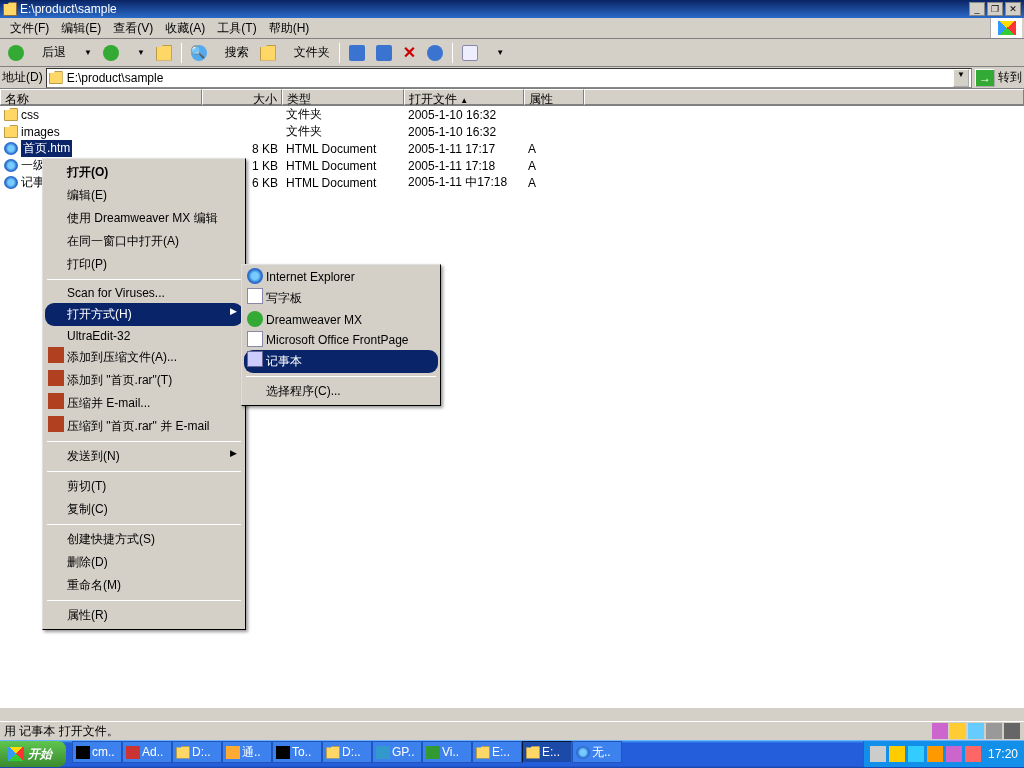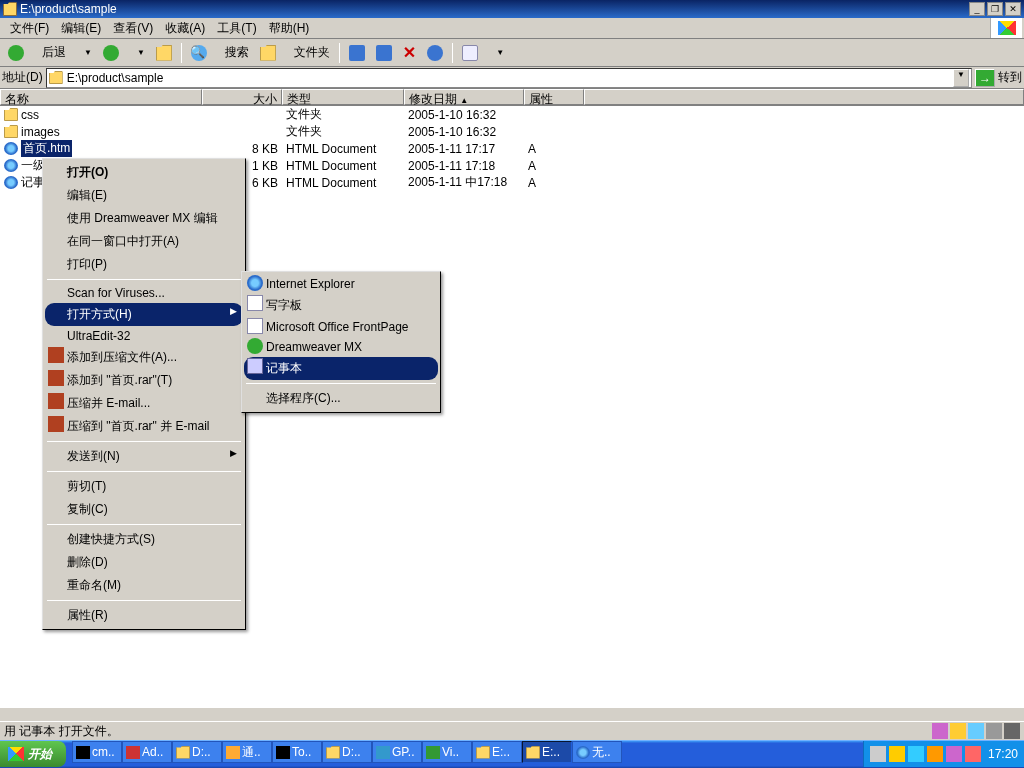--- a/index.html
+++ b/index.html
@@ -126,21 +126,21 @@
     <div class="dropbtn">▼</div>
   </div>
   <div class="gobtn">→</div>
   <span>转到</span>
 </div>
 
 <div class="listhdr">
   <div class="lh" style="width:202px">名称</div>
   <div class="lh" style="width:80px;text-align:right">大小</div>
   <div class="lh" style="width:122px">类型</div>
-  <div class="lh" style="width:120px"><span>修改日期</span> <span style="font-size:8px">▲</span></div>
+  <div class="lh" style="width:120px"><span>打开文件</span> <span style="font-size:8px">▲</span></div>
   <div class="lh" style="width:60px">属性</div>
   <div class="lh" style="flex:1"></div>
 </div>
 
 <div class="filelist">
   <div class="frow">
     <div class="fc-name">
         <div class="ficon fold"></div>
         <span>css</span>
       </div>
@@ -210,25 +210,25 @@
     <div class="ci">剪切(T)</div>
     <div class="ci">复制(C)</div>
     <div class="csep"></div>
     <div class="ci">创建快捷方式(S)</div>
     <div class="ci">删除(D)</div>
     <div class="ci">重命名(M)</div>
     <div class="csep"></div>
     <div class="ci">属性(R)</div>
   </div>
 
-  <div class="ctx" style="left:241px;top:165px;width:200px">
+  <div class="ctx" style="left:241px;top:158px;width:200px">
     <div class="ci"><div class="cico ie"></div><span>Internet Explorer</span></div>
     <div class="ci"><div class="cico" style="background:#fff;border:1px solid #88a"></div><span>写字板</span></div>
+    <div class="ci"><div class="cico" style="background:#3a3;border-radius:50%"></div><span>Dreamweaver MX</span></div>
     <div class="ci"><div class="cico" style="background:#fff;border:1px solid #88a"></div><span>Microsoft Office FrontPage</span></div>
-    <div class="ci"><div class="cico" style="background:#3a3;border-radius:50%"></div><span>Dreamweaver MX</span></div>
     <div class="ci hl"><div class="cico" style="background:#ccf;border:1px solid #669"></div><span>记事本</span></div>
     <div class="csep"></div>
     <div class="ci">选择程序(C)...</div>
   </div>
 </div>
 
 <div class="status">
   <span>用 记事本 打开文件。</span>
   <div class="sright">
     <div class="trayico" style="background:#c6c"></div>

